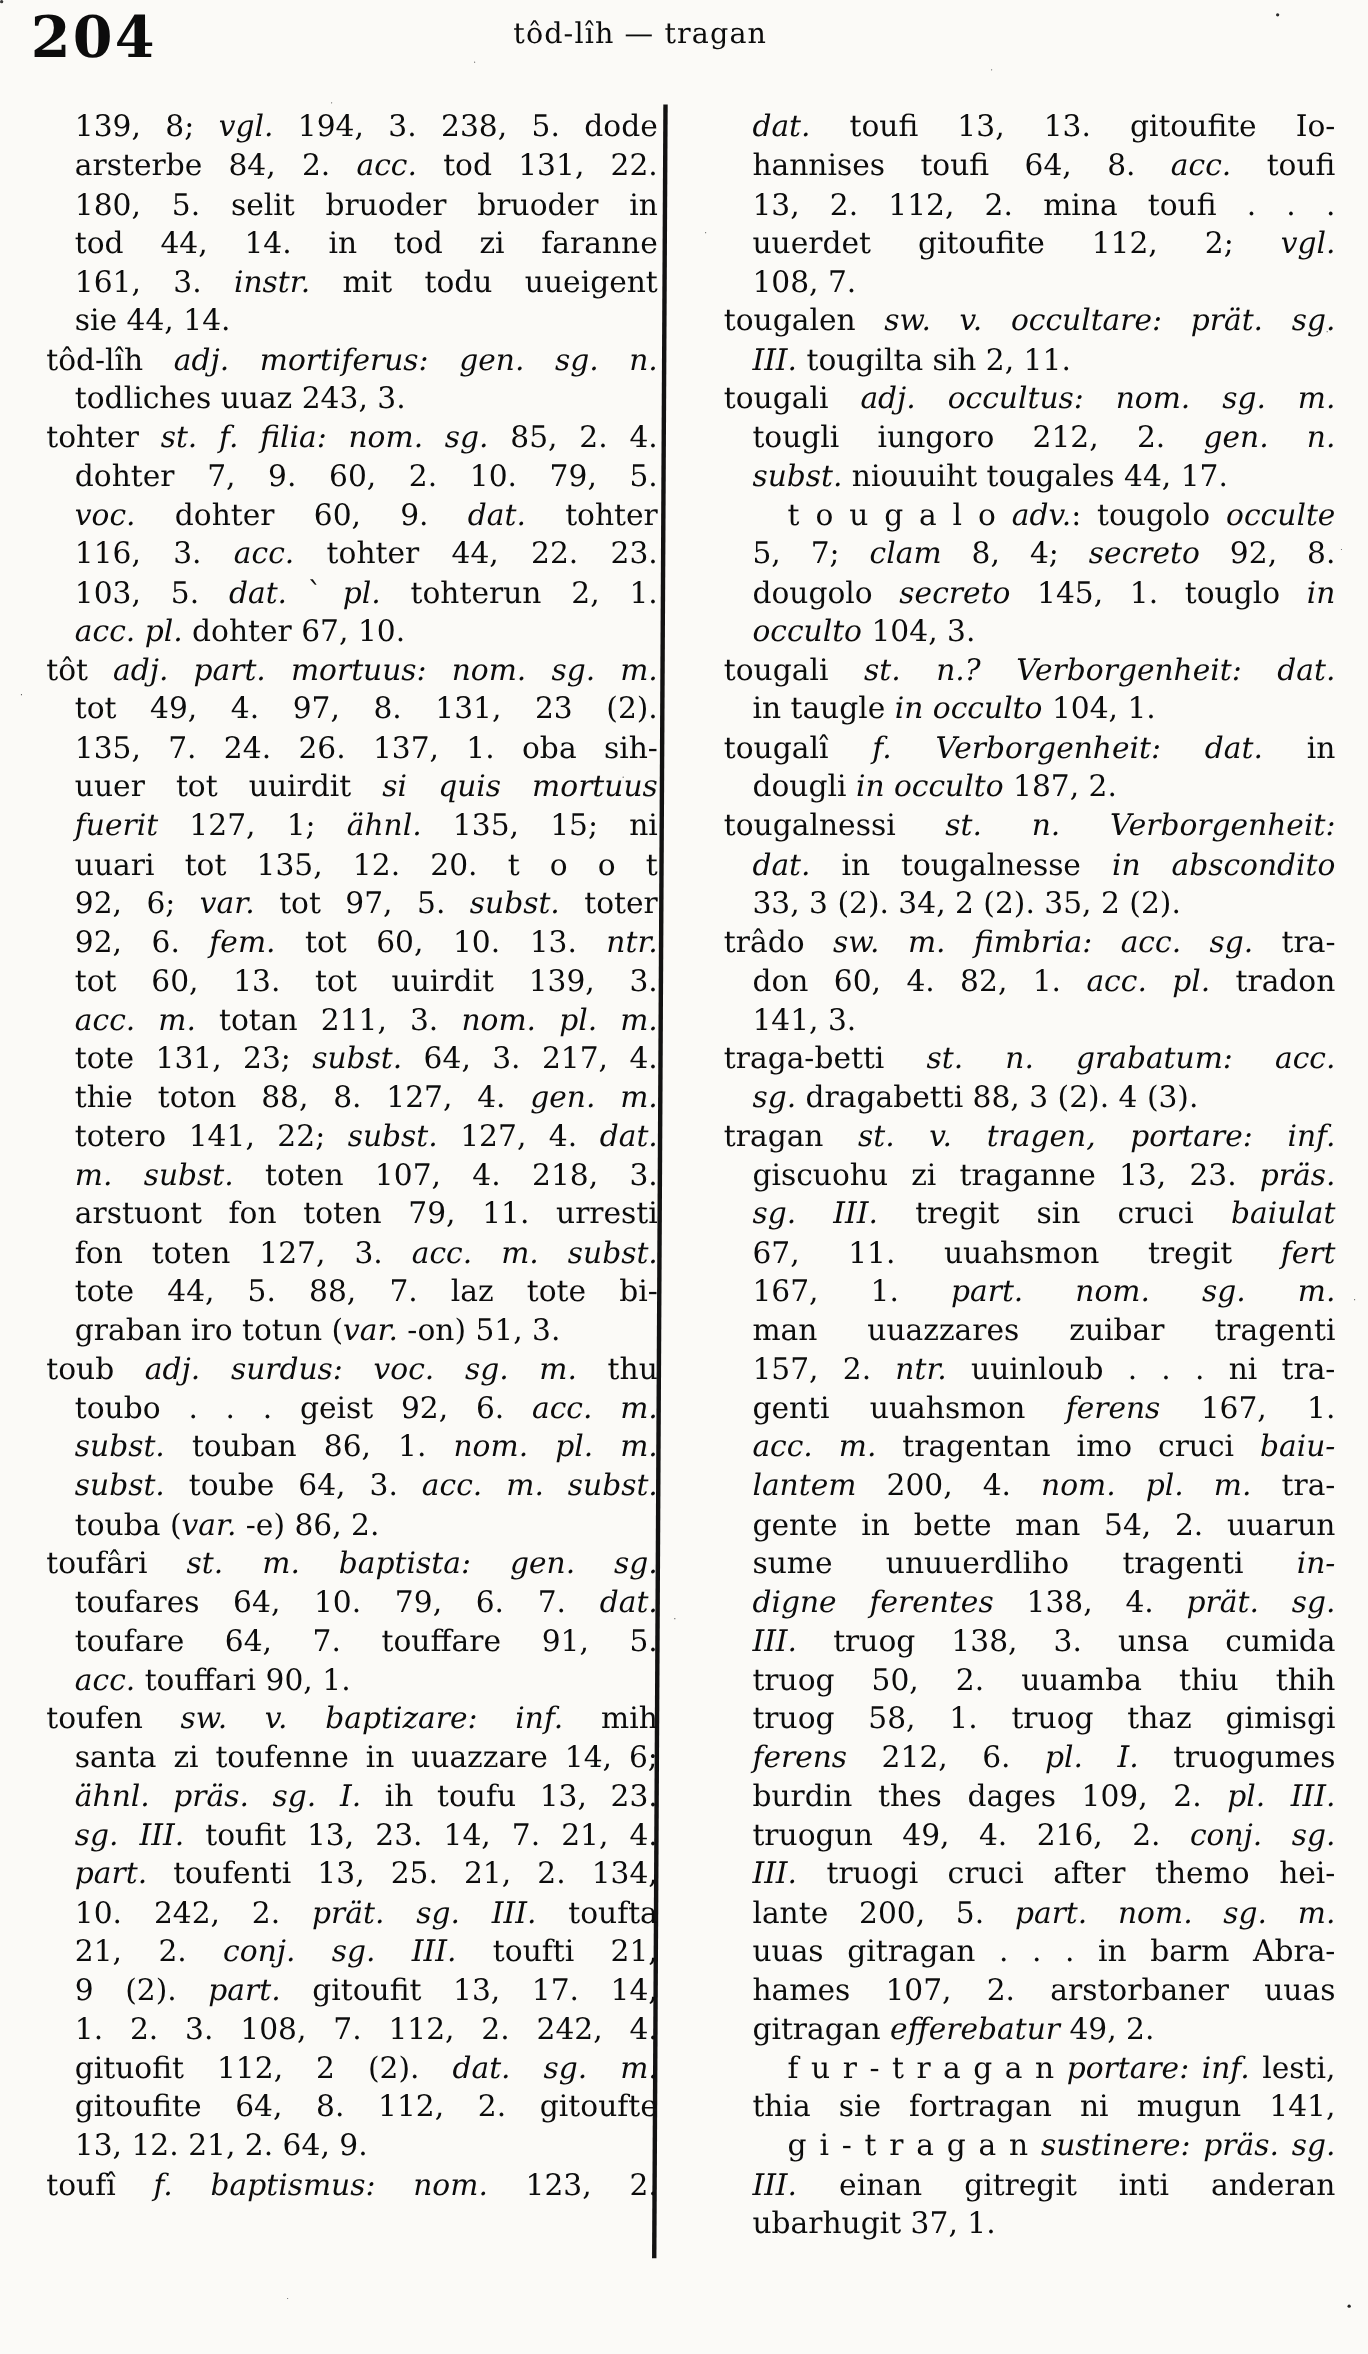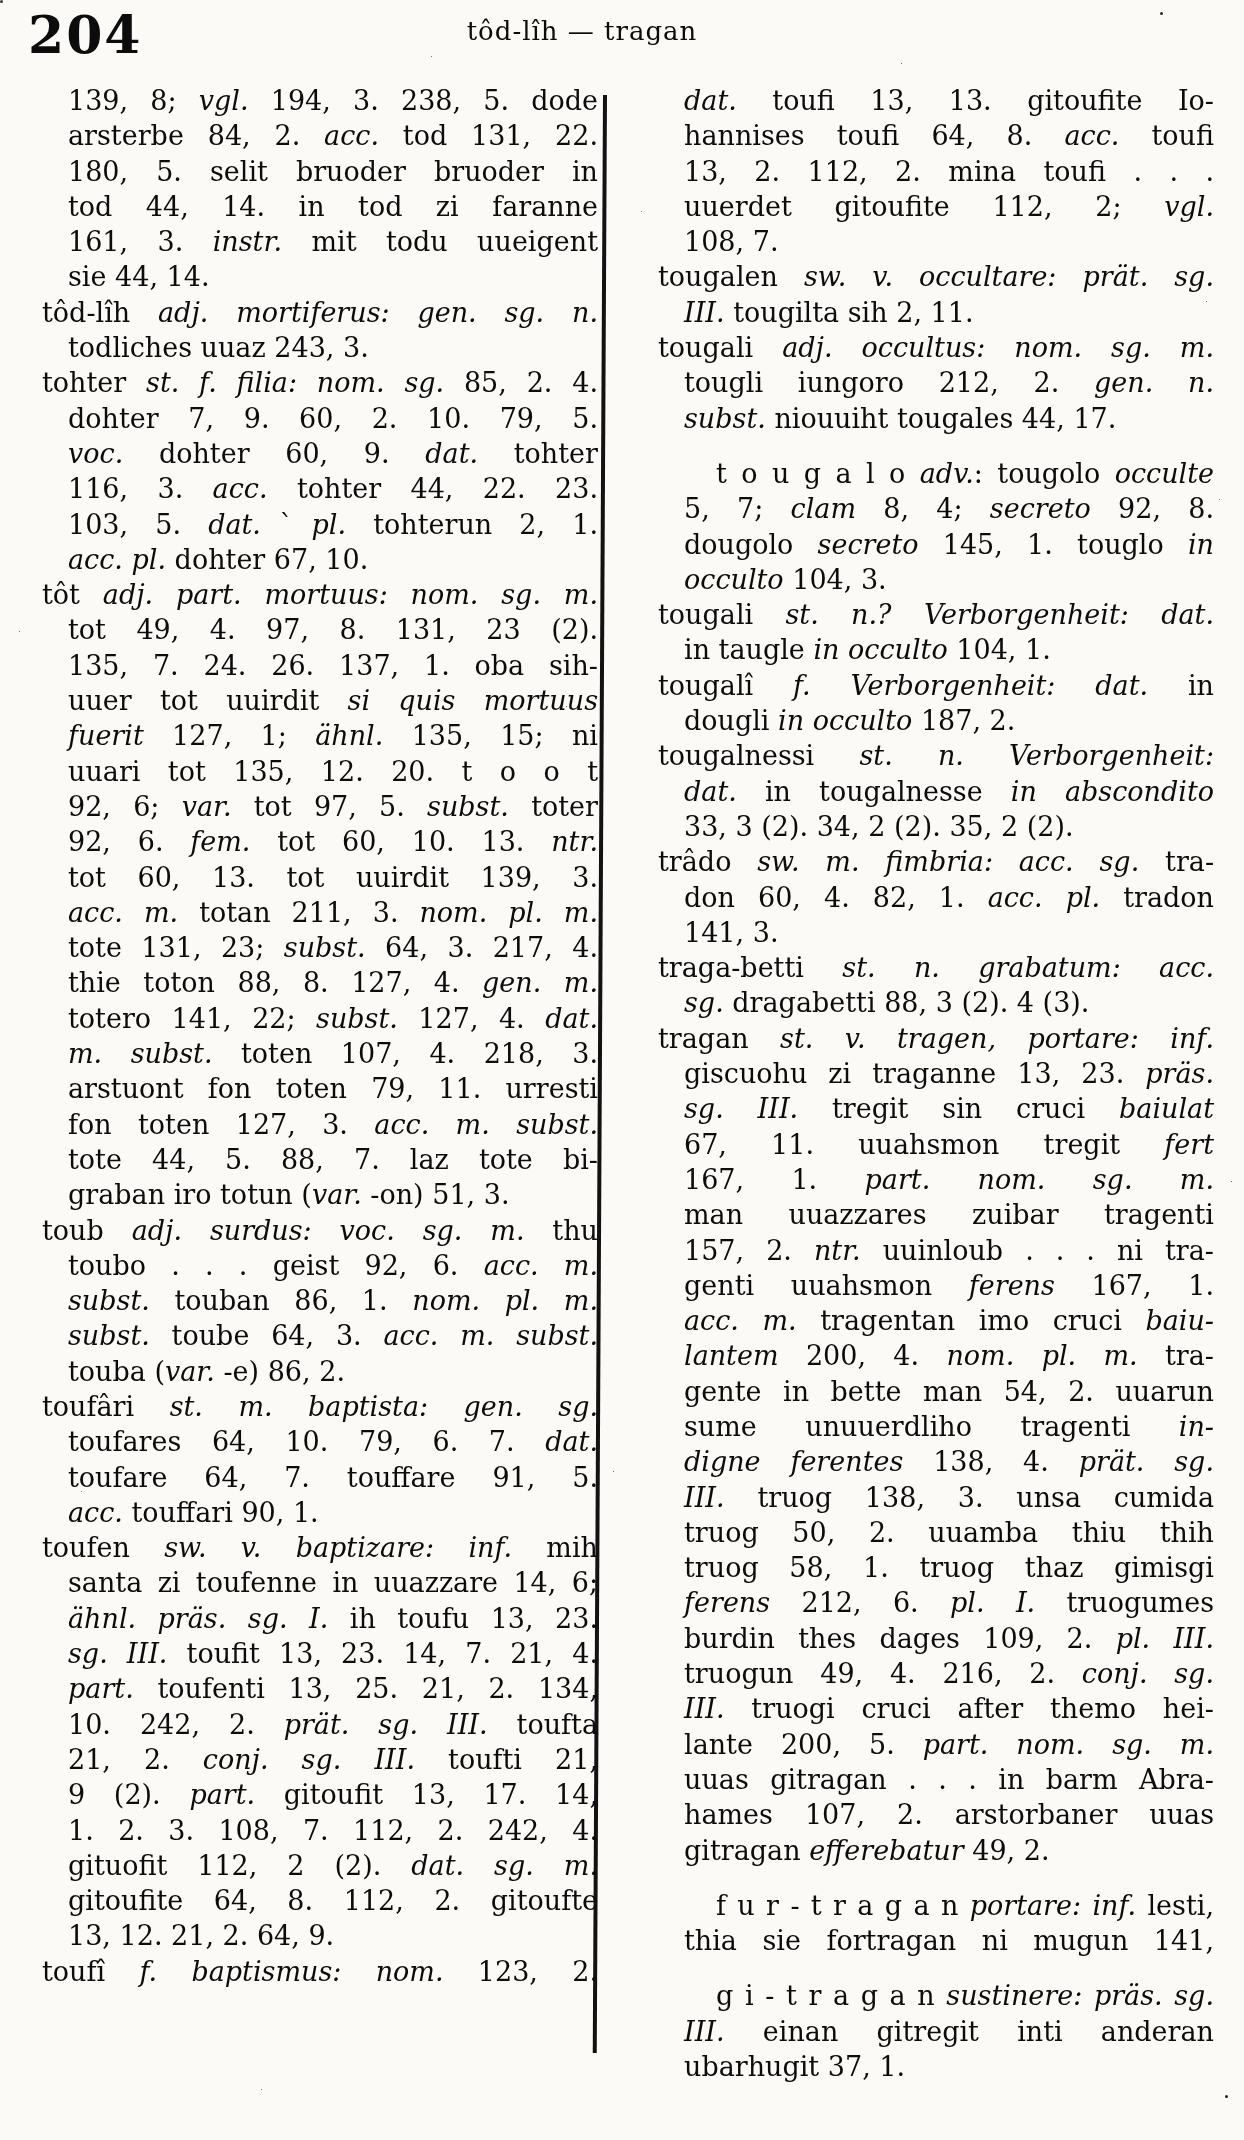--- a/index.html
+++ b/index.html
@@ -15,30 +15,30 @@
     font-size:52px;font-weight:bold;letter-spacing:2px;
   }
   .running-head{
     position:absolute;left:0;right:80px;top:16px;
     text-align:center;font-size:26px;letter-spacing:1px;
   }
   .divider{
     position:absolute;left:603px;top:95px;width:4px;height:1958px;
     background:#121212;transform:rotate(0.3deg);transform-origin:top center;
   }
-  .col{position:absolute;top:83px;width:556px;}
+  .col{position:absolute;top:98px;width:556px;}
   .col-left{left:42px;}
   .col-right{left:658px;}
   .line{
     font-size:27px;line-height:35.3px;height:35.3px;
     text-align:justify;text-align-last:justify;
     padding-left:26px;white-space:normal;
   }
   .line.head{padding-left:0;}
-  .line.sub{padding-left:58px;margin-top:20px;}
+  .line.sub{padding-left:58px;}
   .line.rag{text-align-last:left;}
   .line b{font-weight:normal;}
   .line i{font-style:italic;}
   
   .noise{
     position:absolute;top:0;left:0;width:3px;height:3px;border-radius:50%;
     background:#3a3a3a;
     box-shadow:
       1160px 12px 0 0 #2a2a2a, 640px 210px 0 -1px #555, 300px 92px 0 -1px #4a4a4a,
       1205px 300px 0 -1px #444, 565px 705px 0 -1px #333, 1218px 498px 0 -1px #555,

